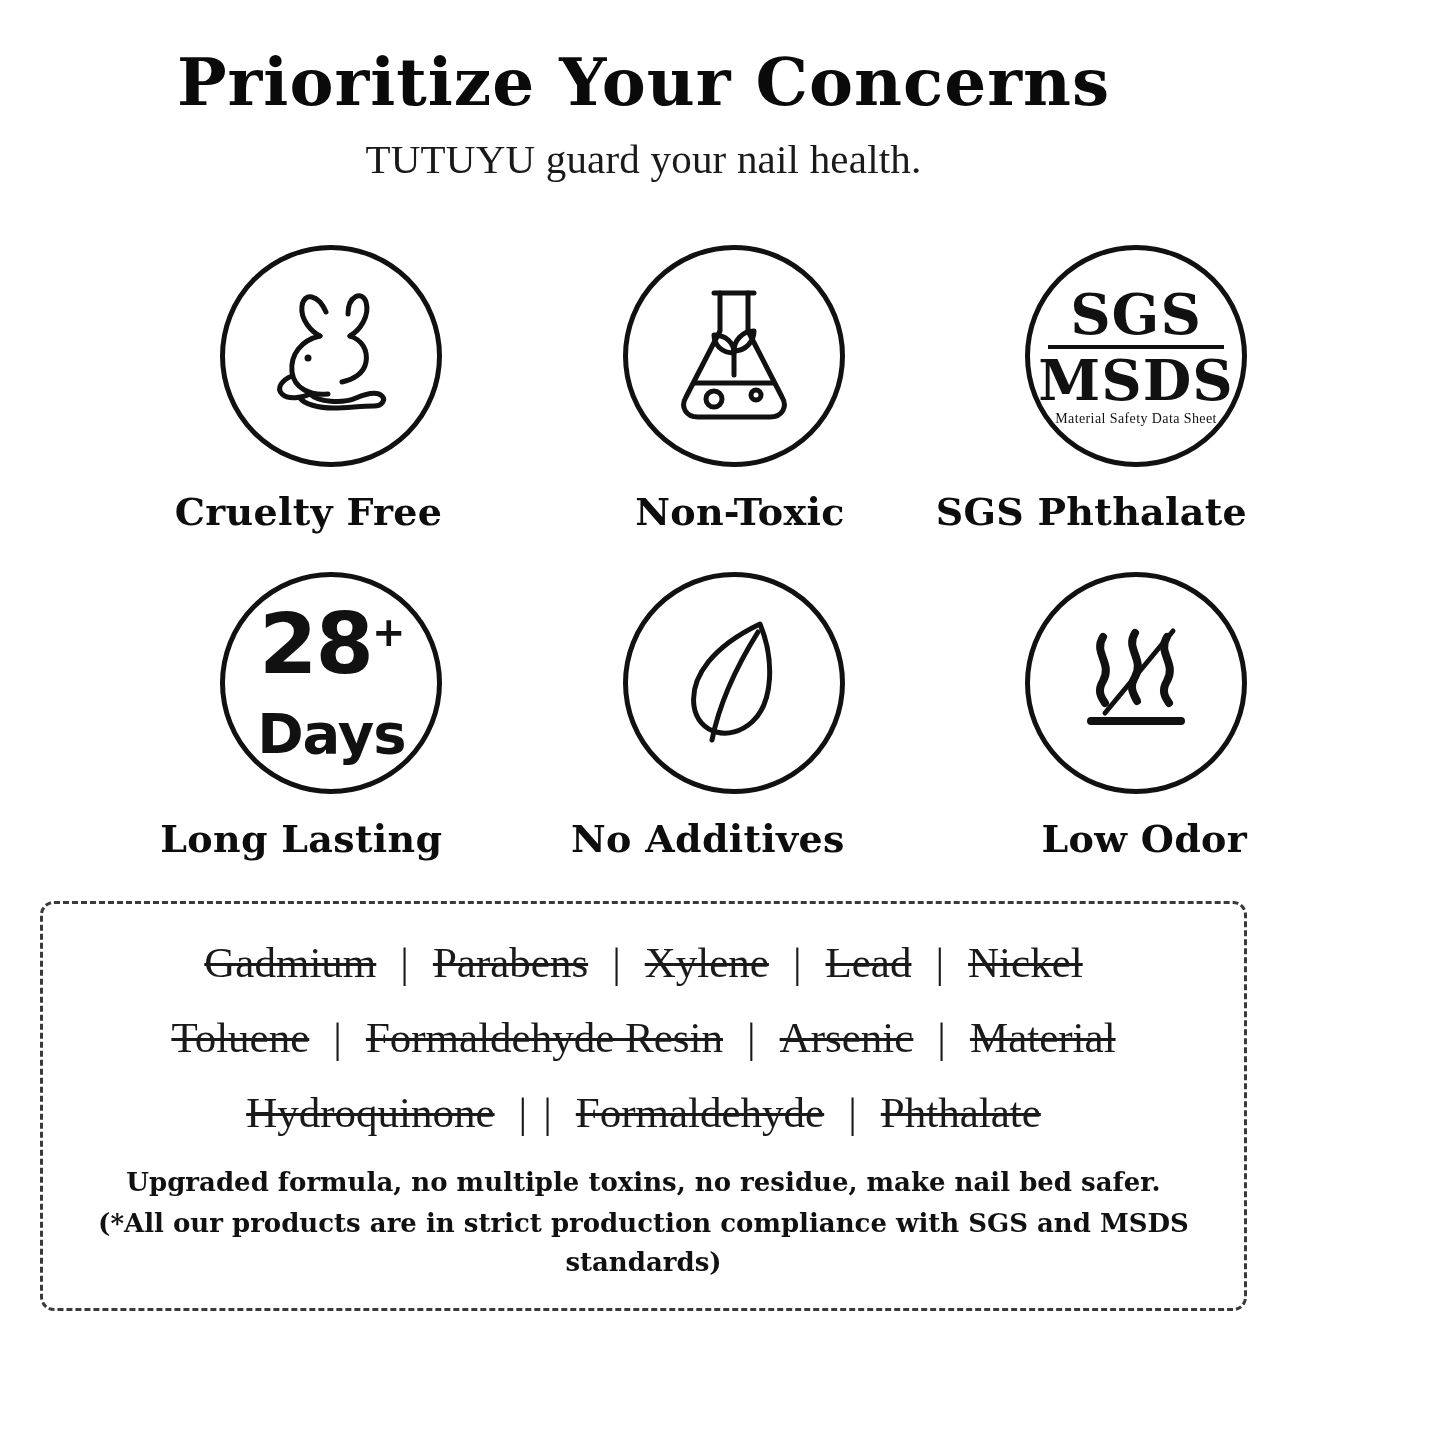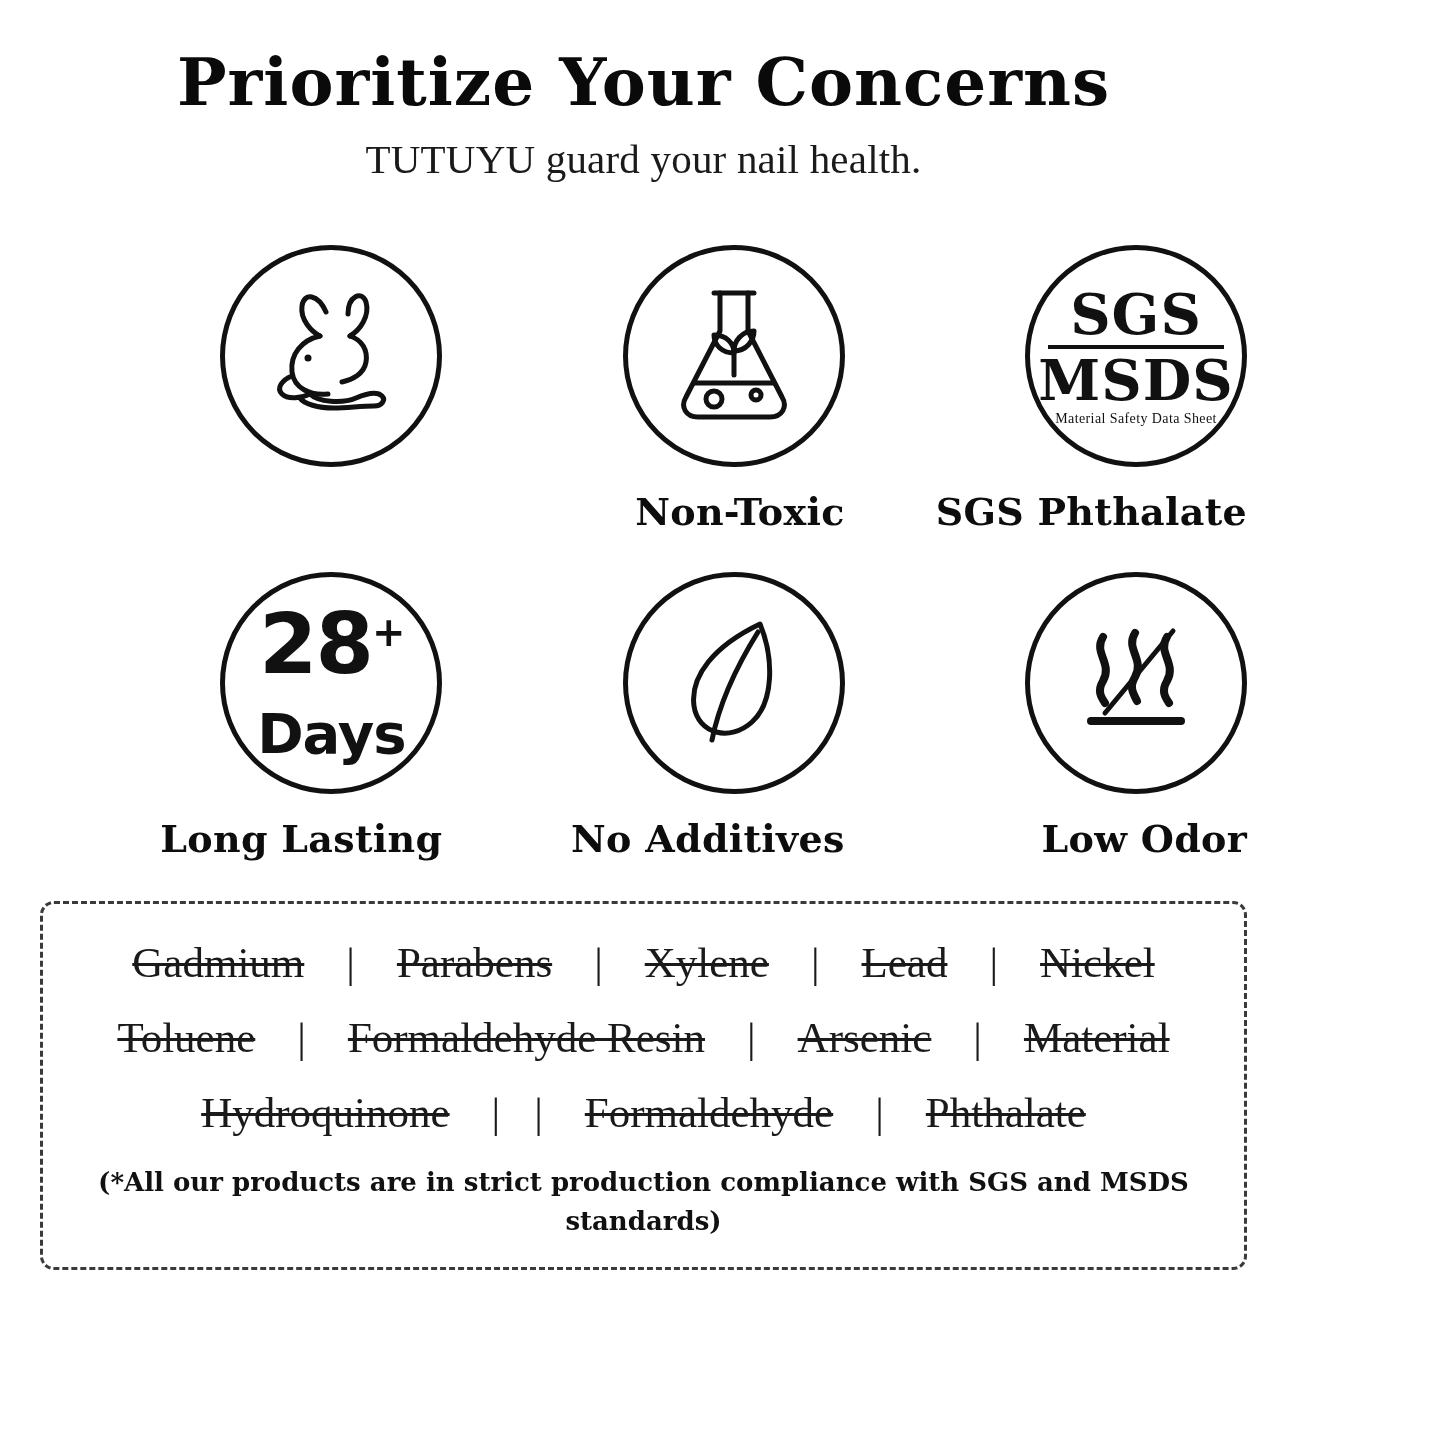--- a/index.html
+++ b/index.html
@@ -150,21 +150,21 @@
     border: 3px dashed #3a3a3a;
     border-radius: 14px;
     padding: 34px 36px 26px 36px;
     box-sizing: border-box;
     flex: 0 0 auto;
   }
   .chem-row {
     display: flex;
     justify-content: center;
     align-items: center;
-    gap: 18px;
+    gap: 0px;
     margin-bottom: 26px;
   }
   .chem {
     font-family: "Liberation Serif", serif;
     font-size: 43px;
     color: #1a1a1a;
     text-decoration: line-through;
     text-decoration-thickness: 3px;
     padding: 0 16px;
     white-space: nowrap;
@@ -205,20 +205,21 @@
             <path d="M70 28 C62 10, 48 8, 46 22 C44 36, 56 48, 64 52"></path>
             <path d="M92 30 C92 12, 106 6, 110 18 C114 32, 104 46, 94 52"></path>
             <path d="M64 52 C46 56, 34 70, 36 88 C38 104, 54 112, 72 110"></path>
             <path d="M94 52 C106 56, 112 66, 110 78 C108 90, 96 96, 86 98"></path>
             <path d="M36 92 C26 96, 20 104, 26 110 C32 116, 46 114, 54 110"></path>
             <path d="M54 110 C62 118, 86 120, 100 114 C114 108, 122 108, 126 112 C130 116, 126 122, 118 122 C104 122, 92 124, 78 124 C62 124, 48 120, 44 114"></path>
             <circle cx="52" cy="74" r="3.5" fill="#111" stroke="none"></circle>
           </svg>
         </span>
       </div>
+      <div class="cell-label">Cruelty Free</div>
     </div>
 
     <div class="cell">
       <div class="circle">
         <span>
           <svg width="140" height="150" viewBox="0 0 140 150" fill="none" stroke="#111" stroke-width="5" stroke-linecap="round" stroke-linejoin="round">
             <path d="M50 14 L90 14"></path>
             <path d="M56 14 L56 52 L22 118 C16 128, 22 138, 34 138 L106 138 C118 138, 124 128, 118 118 L84 52 L84 14"></path>
             <path d="M30 104 L110 104"></path>
             <path d="M70 96 L70 66"></path>
@@ -312,17 +313,18 @@
 
     <div class="chem-row">
       <span class="chem">Hydroquinone</span>
       <span class="sep">|</span>
       <span class="sep">|</span>
       <span class="chem">Formaldehyde</span>
       <span class="sep">|</span>
       <span class="chem">Phthalate</span>
     </div>
 
+    <div class="note">Upgraded formula, no multiple toxins, no residue, make nail bed safer.</div>
     <div class="note">(*All our products are in strict production compliance with SGS and MSDS standards)</div>
 
   </div>
 
 </div>
 
 </body></html>

